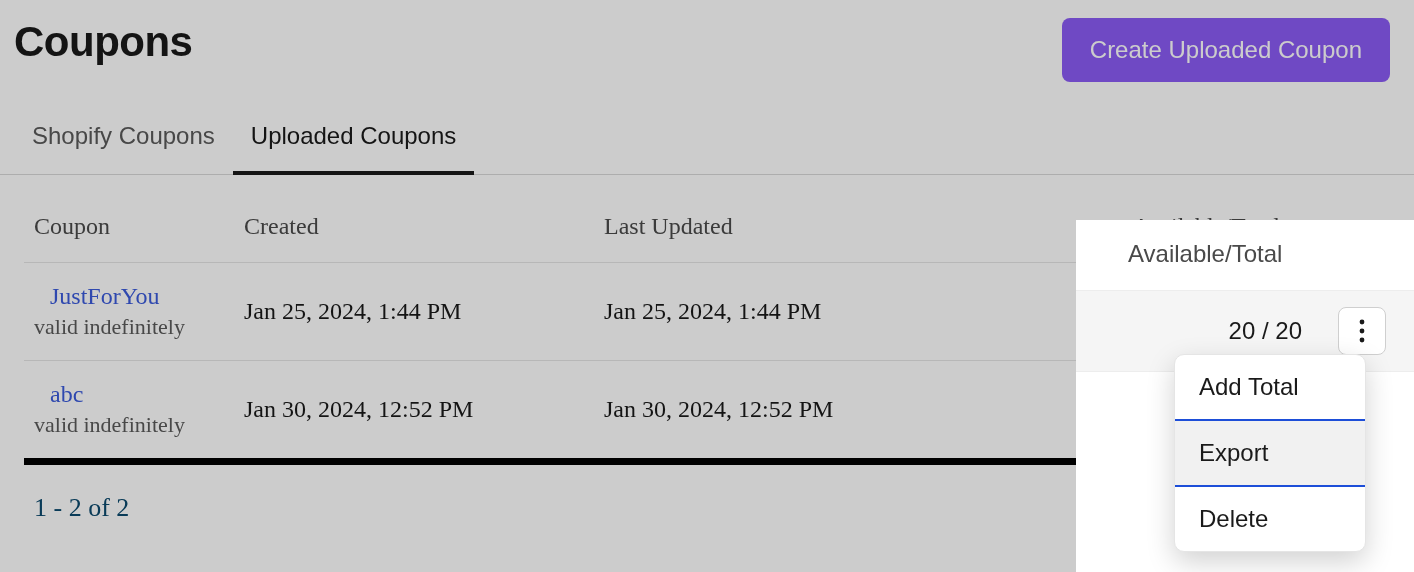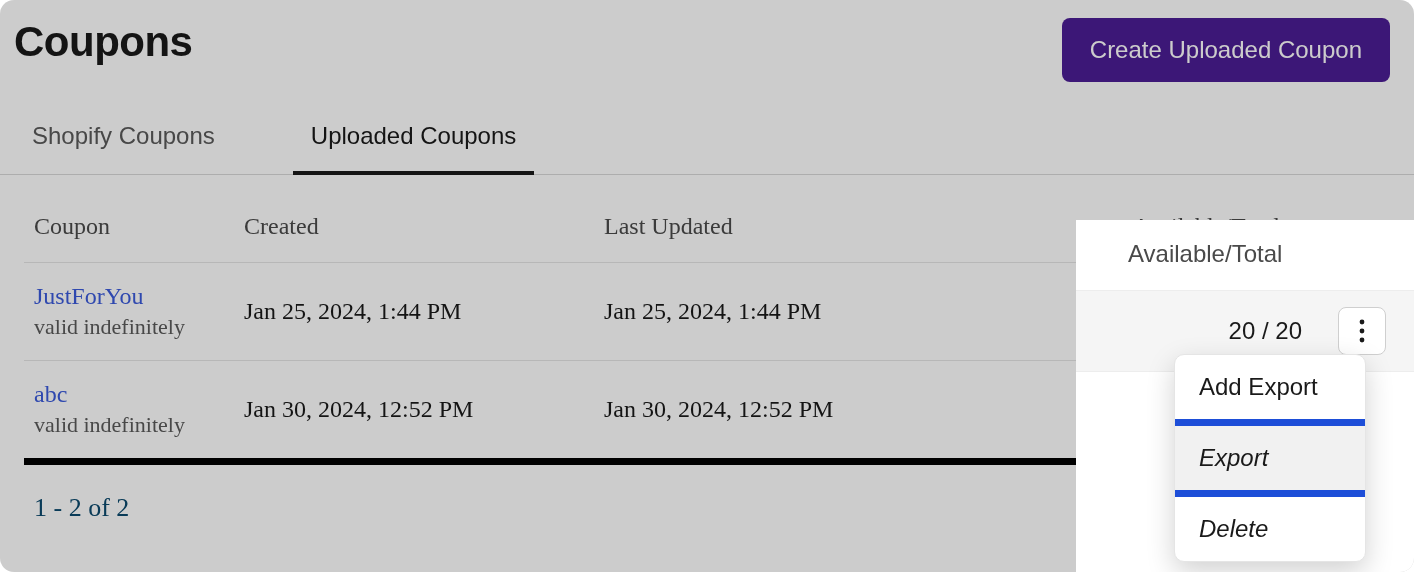--- a/index.html
+++ b/index.html
@@ -1,54 +1,54 @@
 <!DOCTYPE html>
 <html><head>
 <meta charset="utf-8">
 <style>
   * { box-sizing: border-box; margin: 0; padding: 0; }
   html, body { width: 1414px; height: 572px; font-family: -apple-system, BlinkMacSystemFont, "Segoe UI", Helvetica, Arial, sans-serif; color: #1a1a1a; }
   .overlay { position: absolute; inset: 0; background: rgba(0,0,0,0.20); pointer-events: none; z-index: 5; }
-  .page { position: relative; width: 1414px; height: 572px; background: #ffffff; overflow: hidden; border-radius: 14px; }
+  .page { position: relative; width: 1414px; height: 572px; background: #ffffff; overflow: hidden; }
 
   .header { display: flex; align-items: flex-start; justify-content: space-between; padding: 18px 24px 0 14px; }
   .title { font-size: 42px; font-weight: 600; letter-spacing: -0.5px; }
-  .create-btn { background: #4c1d95; color: #ffffff; border: none; border-radius: 8px; font-size: 24px; font-weight: 500; padding: 18px 28px; cursor: pointer; }
+  .create-btn { background: #8b5cf6; color: #ffffff; border: none; border-radius: 8px; font-size: 24px; font-weight: 500; padding: 18px 28px; cursor: pointer; }
 
-  .tabs { display: flex; gap: 60px; padding: 40px 0 0 14px; border-bottom: 1px solid #d9d9d9; }
+  .tabs { display: flex; padding: 40px 0 0 14px; border-bottom: 1px solid #d9d9d9; }
   .tab { font-size: 24px; color: #5a5a5a; padding: 0 18px 24px 18px; cursor: pointer; position: relative; }
   .tab.active { color: #1a1a1a; }
   .tab.active::after { content: ""; position: absolute; left: 0; right: 0; bottom: -1px; height: 4px; background: #1a1a1a; }
 
   .table-wrap { padding: 18px 24px 0 24px; font-family: Liberation Serif, serif; }
   table { width: 100%; border-collapse: collapse; }
   th { text-align: left; font-weight: 400; font-size: 24px; color: #4a4a4a; padding: 20px 10px 22px 10px; }
   th.right { text-align: right; padding-right: 110px; }
   tbody tr { border-top: 1px solid #e5e5e5; }
   tbody tr:last-child { border-bottom: 7px solid #000000; }
   td { padding: 20px 10px; font-size: 24px; vertical-align: middle; }
-  .coupon-name { color: #3b5bdb; font-size: 24px; cursor: pointer; }
+  .coupon-name { color: #3b5bdb; font-size: 24px; cursor: pointer; margin-left: 16px; }
   .validity { color: #5a5a5a; font-size: 22px; margin-top: 4px; }
   .avail-cell { text-align: right; white-space: nowrap; padding-right: 10px; }
   .avail-text { display: inline-block; vertical-align: middle; margin-right: 36px; }
   .kebab { display: inline-flex; align-items: center; justify-content: center; width: 48px; height: 48px; border: 1px solid #cfcfcf; border-radius: 8px; background: #ffffff; cursor: pointer; vertical-align: middle; }
   .kebab svg { width: 6px; height: 24px; }
 
   .pager { font-size: 26px; color: #0c4a6e; padding: 28px 10px; }
 
   
   .popover-zone { position: absolute; top: 220px; right: 0; width: 338px; height: 352px; background: #ffffff; z-index: 10; }
   .pop-header { font-size: 24px; color: #4a4a4a; padding: 20px 0 22px 52px; }
   .pop-row { display: flex; align-items: center; justify-content: flex-end; padding: 16px 28px 16px 0; background: #f5f5f5; border-top: 1px solid #ededed; border-bottom: 1px solid #ededed; }
   .pop-row .avail-text { margin-right: 36px; font-size: 24px; }
 
   .menu { position: absolute; top: 134px; right: 48px; width: 192px; background: #ffffff; border: 1px solid #e5e5e5; border-radius: 10px; box-shadow: 0 10px 28px rgba(0,0,0,0.18); overflow: hidden; }
   .menu-item { font-size: 24px; padding: 18px 24px; cursor: pointer; }
   .menu-item.hover { background: #f1f1f1; }
-  .menu-item + .menu-item { border-top: 7px solid #1d4ed8; font-style: italic; }
+  .menu-item + .menu-item { border-top: 2px solid #1d4ed8; }
 </style>
 </head>
 <body>
 
 <div class="page">
 
   <div class="header">
     <h1 class="title">Coupons</h1>
     <button class="create-btn">Create Uploaded Coupon</button>
   </div>
@@ -118,19 +118,19 @@
       <span class="avail-text">20 / 20</span>
       <button class="kebab">
         <svg viewBox="0 0 6 24">
             <circle cx="3" cy="3" r="2.4" fill="#1a1a1a"></circle>
             <circle cx="3" cy="12" r="2.4" fill="#1a1a1a"></circle>
             <circle cx="3" cy="21" r="2.4" fill="#1a1a1a"></circle>
           </svg>
       </button>
     </div>
     <div class="menu">
-      <div class="menu-item">Add Export</div>
+      <div class="menu-item">Add Total</div>
       <div class="menu-item hover">Export</div>
       <div class="menu-item">Delete</div>
     </div>
   </div>
 
 </div>
 
 </body></html>

